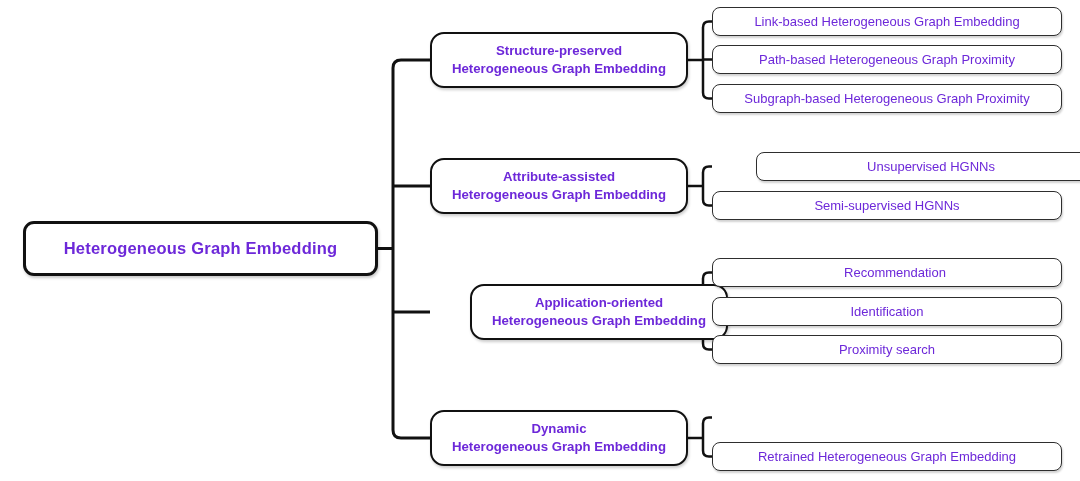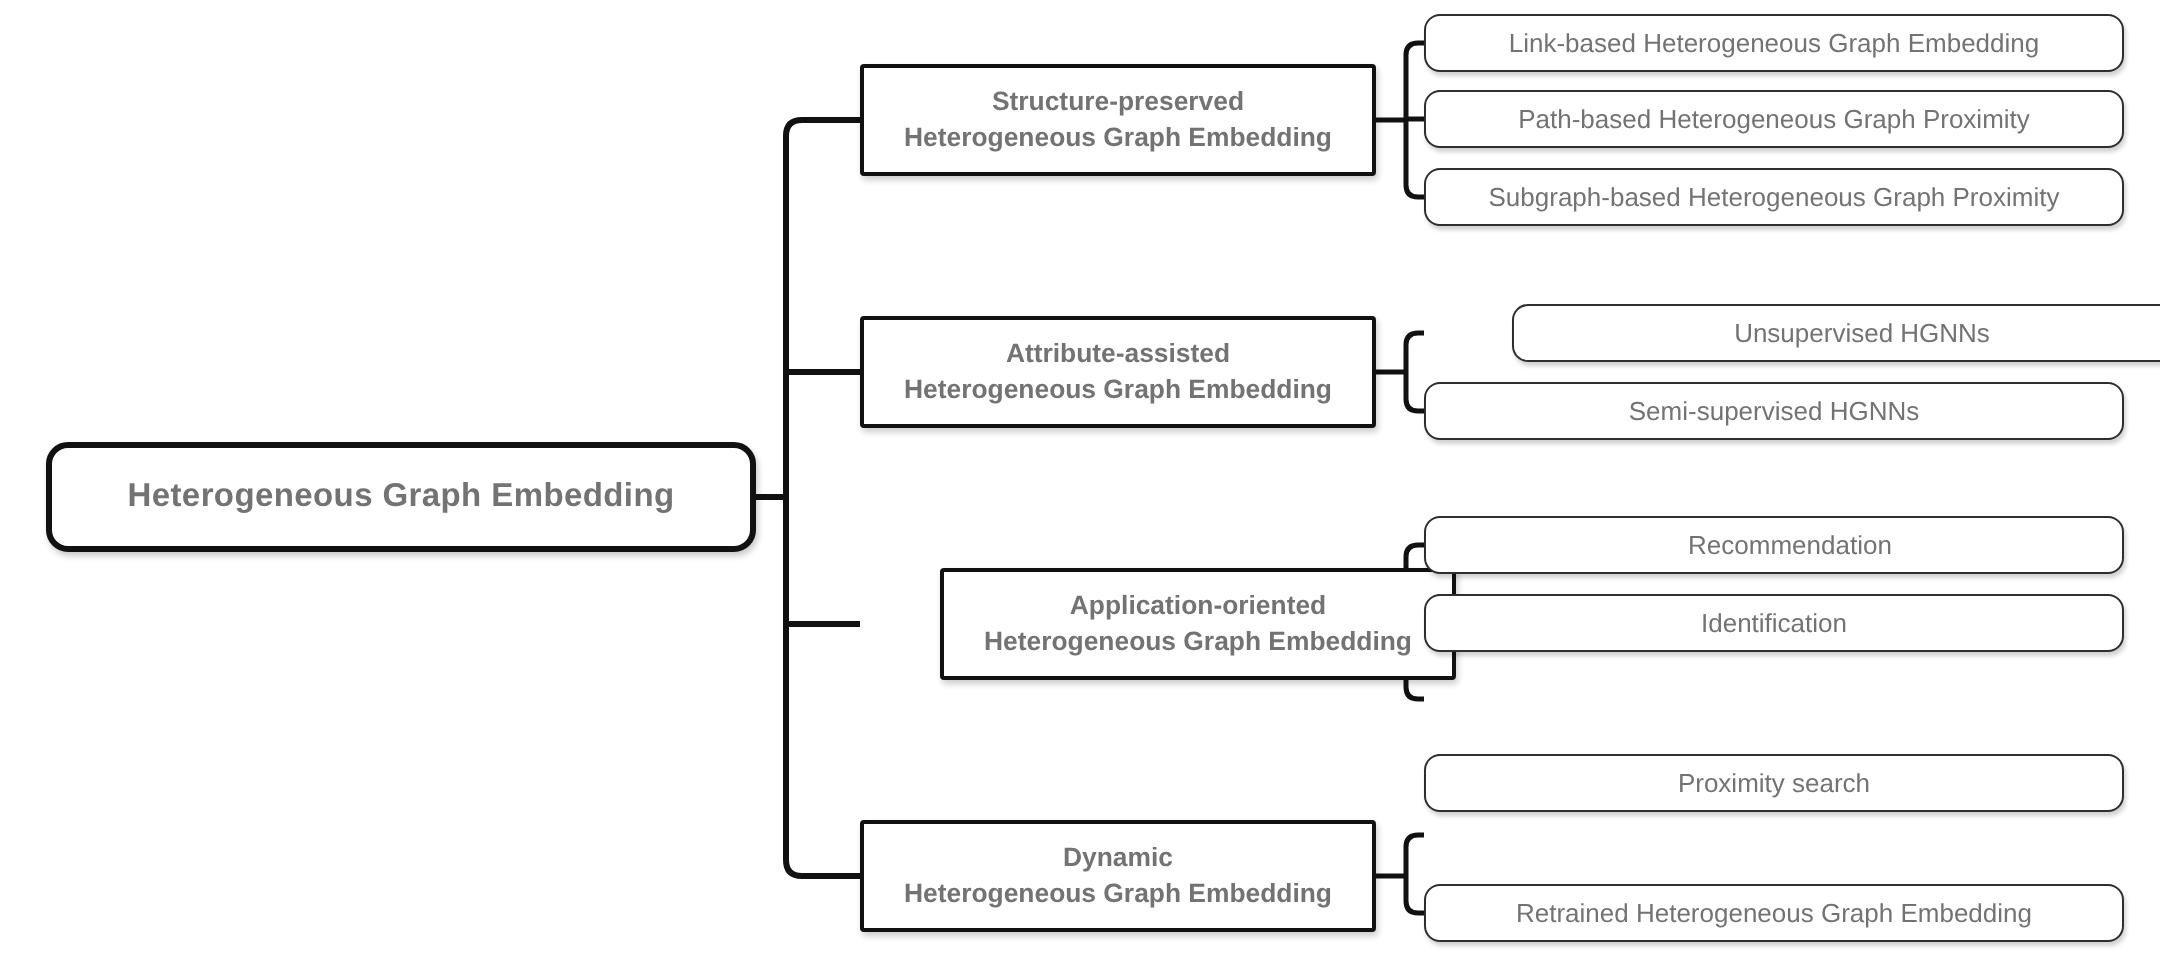--- a/index.html
+++ b/index.html
@@ -22,38 +22,38 @@
   }
   .node {
     position: absolute;
     box-sizing: border-box;
     background: #ffffff;
     display: flex;
     flex-direction: column;
     align-items: center;
     justify-content: center;
     text-align: center;
-    color: #737373;
+    color: #6d28d9;
   }
   .root-node {
     left: 23px; top: 221px;
     width: 355px; height: 55px;
     border: 3px solid #111111;
     border-radius: 11px;
     font-size: 16.5px;
     font-weight: bold;
     letter-spacing: 0.2px;
     box-shadow: 1px 2px 3px rgba(0,0,0,0.22);
     z-index: 2;
   }
   .mid-node {
     left: 430px;
     width: 258px; height: 56px;
     border: 2.6px solid #111111;
-    border-radius: 2px;
+    border-radius: 14px;
     font-size: 13.2px;
     font-weight: bold;
     line-height: 1.4;
     box-shadow: 1px 2px 3px rgba(0,0,0,0.2);
     z-index: 2;
   }
   .leaf-node {
     left: 712px;
     width: 350px; height: 29px;
     border: 1.6px solid #2e2e2e;
@@ -114,21 +114,21 @@
     <div class="node mid-node" style="top: 284px; margin-left: 40px;">
       <span class="mid-line">Application-oriented</span>
       <span class="mid-line">Heterogeneous Graph Embedding</span>
     </div>
     <div class="node leaf-node" style="top: 258px; padding-left: 16px;">
       <span>Recommendation</span>
     </div>
     <div class="node leaf-node" style="top: 297px;">
       <span>Identification</span>
     </div>
-    <div class="node leaf-node" style="top: 335px; margin-top: 42px;">
+    <div class="node leaf-node" style="top: 335px;">
       <span>Proximity search</span>
     </div>
     <div class="node mid-node" style="top: 410px;">
       <span class="mid-line">Dynamic</span>
       <span class="mid-line">Heterogeneous Graph Embedding</span>
     </div>
     <div class="node leaf-node" style="top: 442px;">
       <span>Retrained Heterogeneous Graph Embedding</span>
     </div>
   </div>

